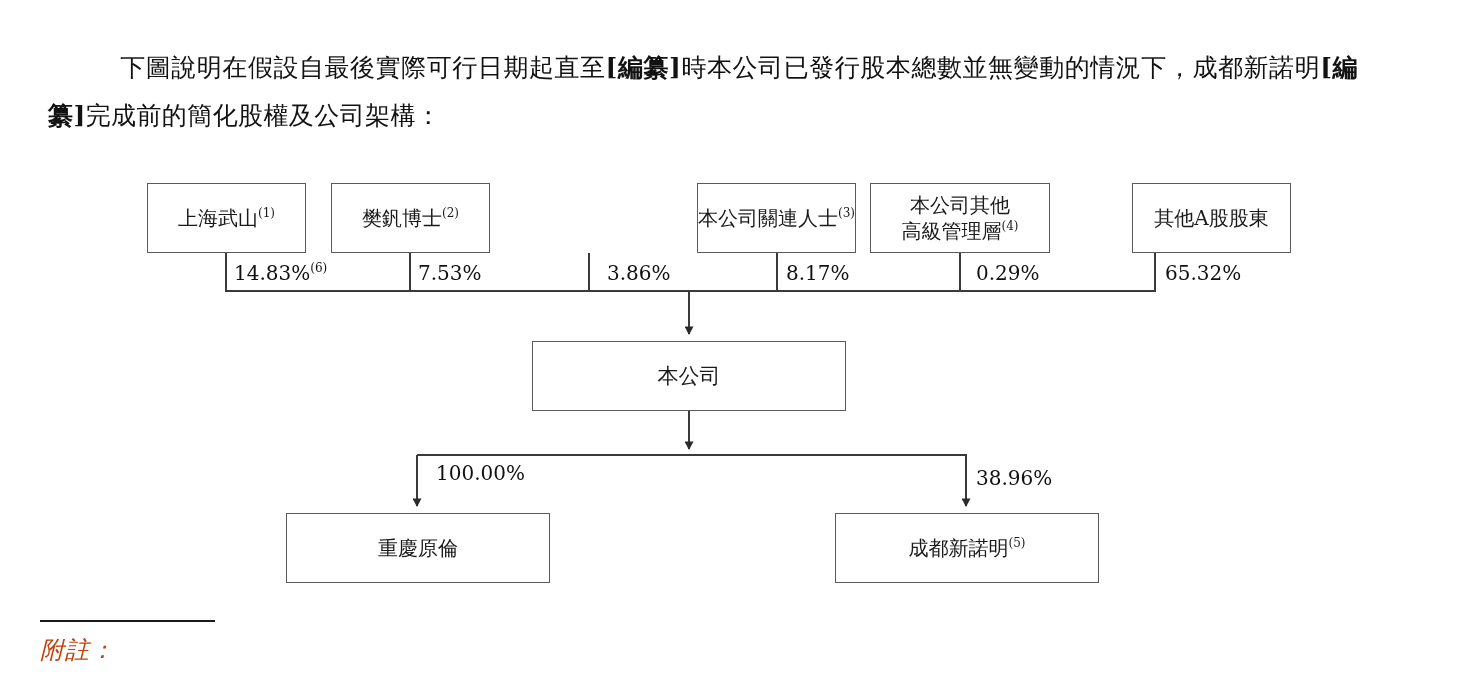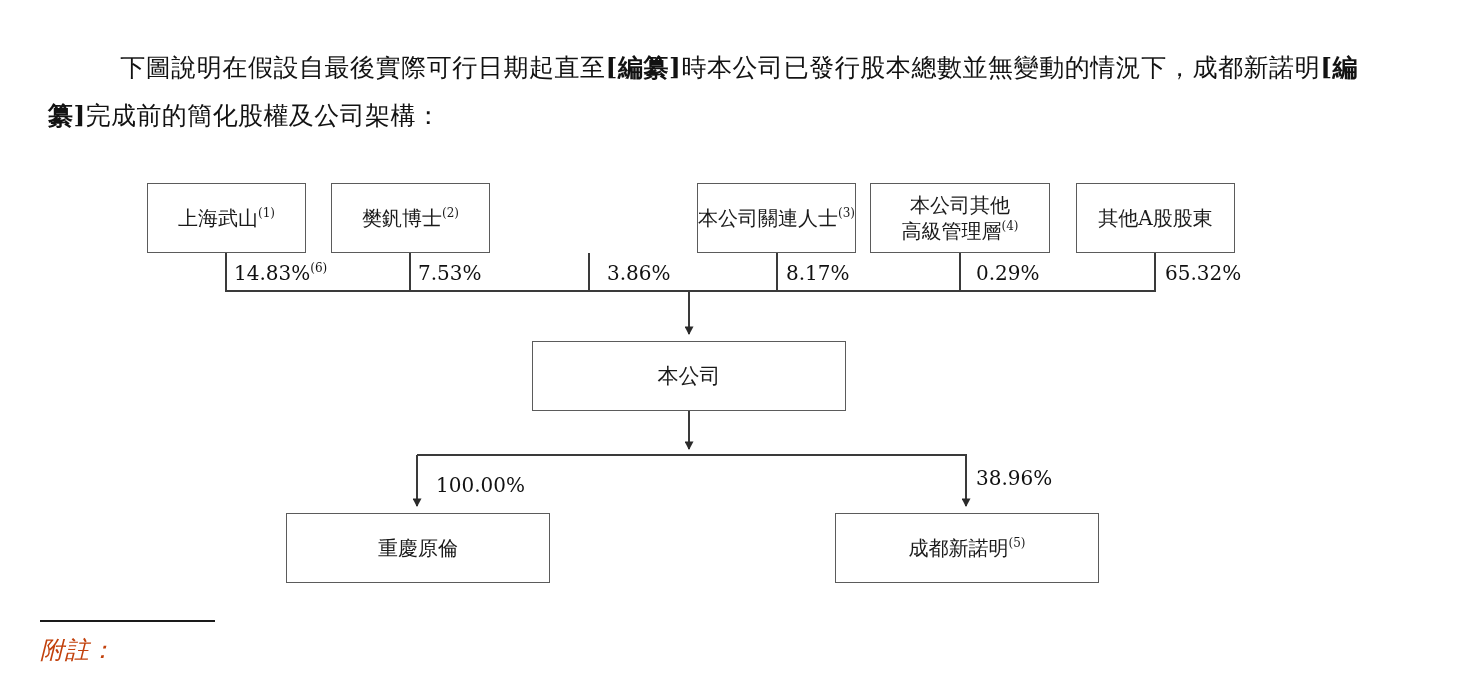--- a/index.html
+++ b/index.html
@@ -142,36 +142,36 @@
   </div>
   <div class="node-box" style="left:331px; top:183px; width:159px; height:70px;">
     <span class="node-label">樊釩博士<sup>(2)</sup></span>
   </div>
   <div class="node-box" style="left:697px; top:183px; width:159px; height:70px;">
     <span class="node-label">本公司關連人士<sup>(3)</sup></span>
   </div>
   <div class="node-box" style="left:870px; top:183px; width:180px; height:70px;">
     <span class="node-label">本公司其他<br>高級管理層<sup>(4)</sup></span>
   </div>
-  <div class="node-box" style="left:1076px; top:183px; width:159px; height:70px;">
+  <div class="node-box" style="left:1132px; top:183px; width:159px; height:70px;">
     <span class="node-label">其他A股股東</span>
   </div>
 
   <div class="edge-label" style="left:234px; top:261px;">14.83%<sup>(6)</sup></div>
   <div class="edge-label" style="left:418px; top:261px;text-align:center;">7.53%</div>
   <div class="edge-label" style="left:607px; top:261px;">3.86%</div>
   <div class="edge-label" style="left:786px; top:261px;">8.17%</div>
   <div class="edge-label" style="left:976px; top:261px;">0.29%</div>
   <div class="edge-label" style="left:1165px; top:261px;">65.32%</div>
 
   <div class="node-box node-gothic" style="left:532px; top:341px; width:314px; height:70px;">
     <span class="node-label">本公司</span>
   </div>
 
-  <div class="edge-label" style="left:436px; top:473px;">100.00%</div>
+  <div class="edge-label" style="left:436px; top:461px;">100.00%</div>
   <div class="edge-label" style="left:976px; top:466px;">38.96%</div>
 
   <div class="node-box" style="left:286px; top:513px; width:264px; height:70px;">
     <span class="node-label">重慶原倫</span>
   </div>
   <div class="node-box" style="left:835px; top:513px; width:264px; height:70px;">
     <span class="node-label">成都新諾明<sup>(5)</sup></span>
   </div>
 </div>
 

